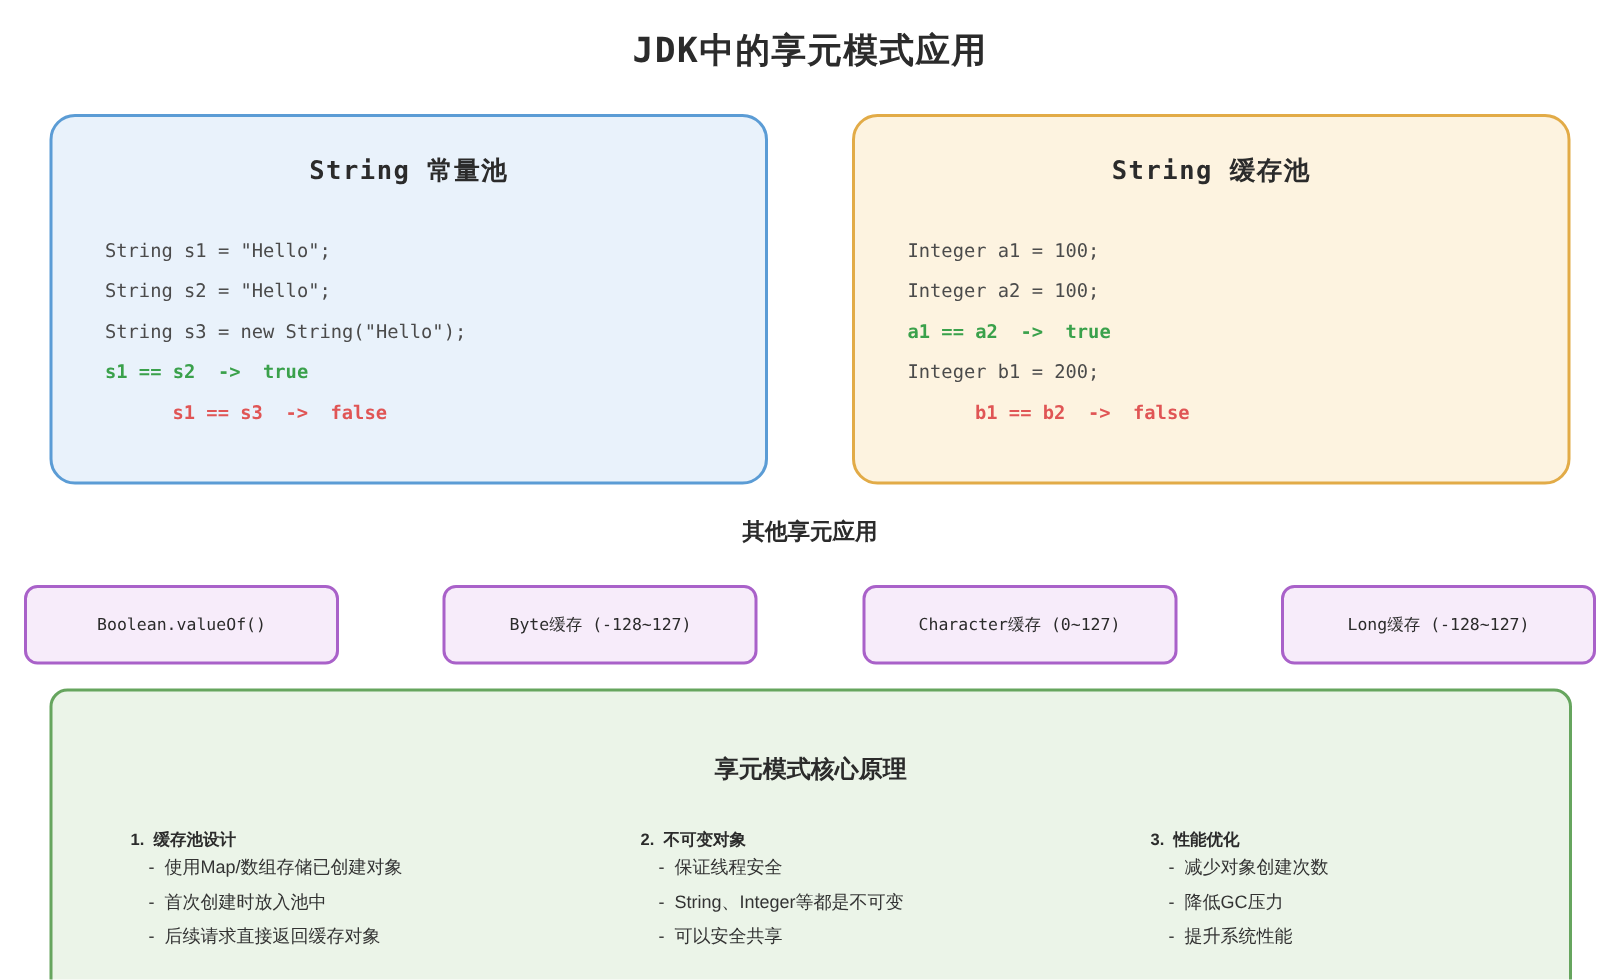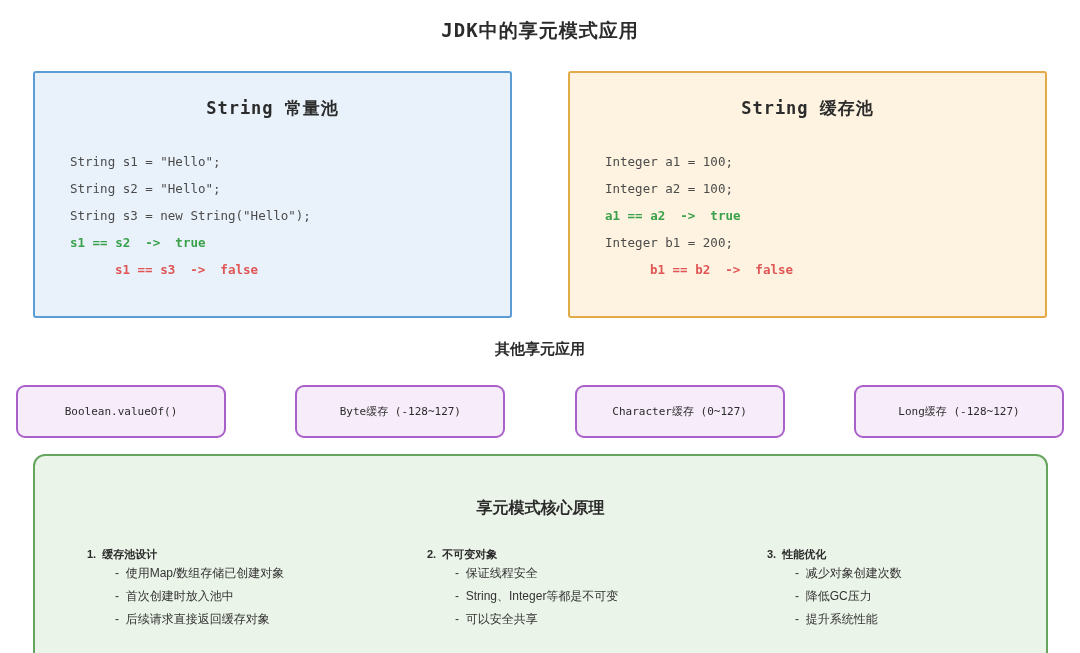--- a/index.html
+++ b/index.html
@@ -16,35 +16,35 @@
   }
   .canvas {
     position: relative;
     width: 1080px;
     height: 653px;
   }
   .page-title {
     margin: 0;
     padding-top: 18px;
     text-align: center;
-    font-size: 19px;
+    font-size: 23px;
     font-weight: bold;
     letter-spacing: 1px;
     font-family: "DejaVu Sans Mono", "Liberation Sans", monospace, sans-serif;
     color: var(--heading-text);
   }
   .pool-row {
     display: flex;
     justify-content: space-between;
     padding: 0 33px;
     margin-top: 27px;
   }
   .box {
     box-sizing: border-box;
-    border-radius: 3px;
+    border-radius: 17px;
     border: 2.5px solid #999;
   }
   .pool-box {
     width: 479px;
     height: 247px;
   }
   .pool-box.blue {
     border-color: var(--blue-border);
     background: var(--blue-fill);
   }
@@ -130,21 +130,21 @@
     width: 340px;
     flex: none;
   }
   .col-heading {
     font-size: 11px;
     font-weight: bold;
     color: var(--heading-text);
     white-space: pre;
   }
   .col-item {
-    margin-left: 28px;
+    margin-left: 12px;
     margin-top: 0;
     height: 23px;
     line-height: 23px;
     font-size: 12px;
     color: #333333;
     white-space: pre;
   }
   .col-item:first-of-type {
     margin-top: 13px;
   }

